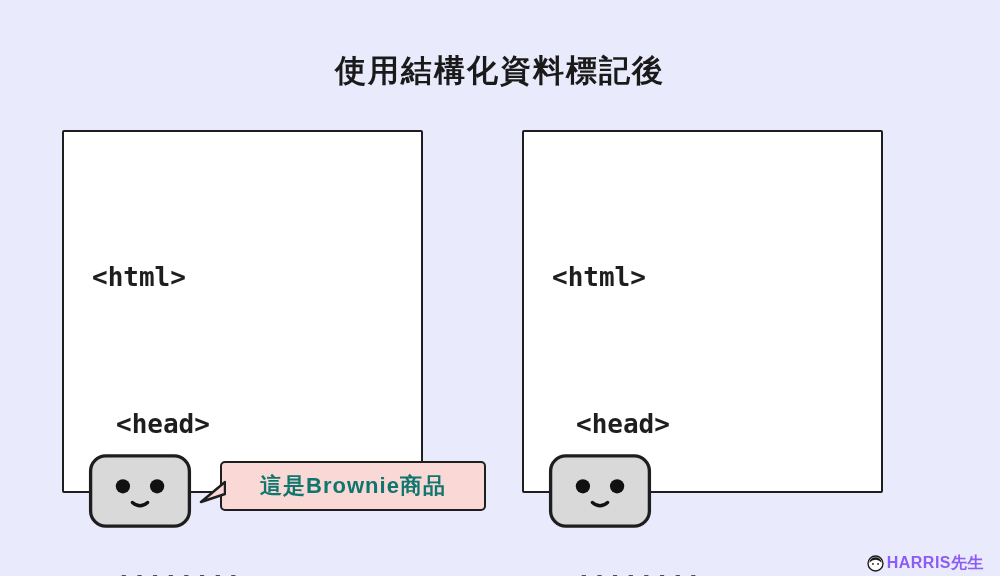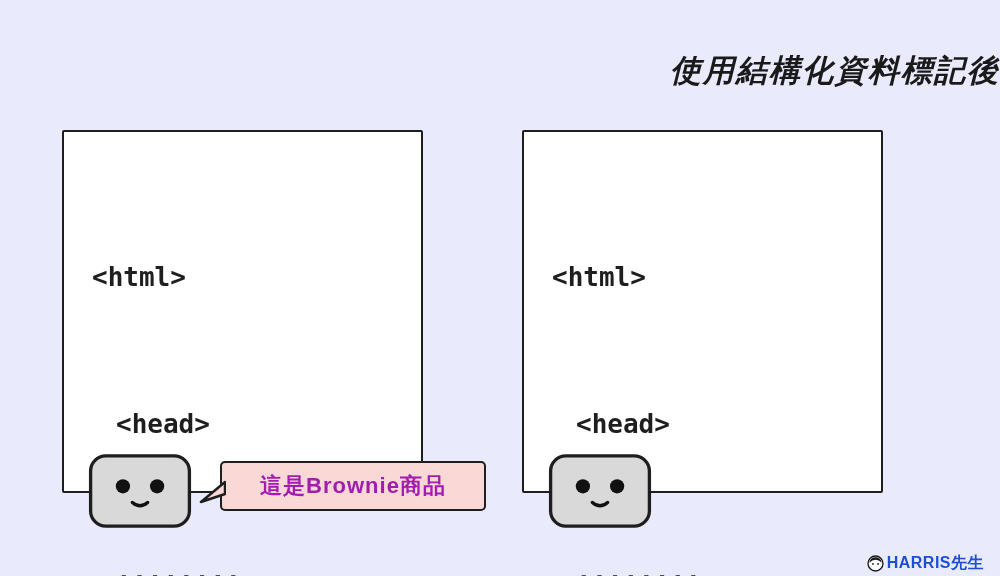--- a/index.html
+++ b/index.html
@@ -7,26 +7,25 @@
     position:relative;
     width:1000px;height:576px;
     background:#e9eafc;
     overflow:hidden;
     font-family:"Liberation Sans","DejaVu Sans",sans-serif;
   }
   .title{
     position:absolute;
     top:50px;left:0;width:100%;
     margin:0;
-    text-align:right;
+    text-align:center;
     font-size:31px;
     font-weight:800;
     letter-spacing:2px;
     color:#1a1a1a;
-    font-style:italic;
   }
   .card{
     position:absolute;
     top:130px;
     width:361px;height:363px;
     background:#ffffff;
     border:2.5px solid #1e1e1e;
     border-radius:2px;
     box-sizing:border-box;
     z-index:1;
@@ -51,36 +50,36 @@
   .robot-left{left:86px;top:453px;}
   .robot-right{left:546px;top:453px;}
   .bubble{
     position:absolute;
     height:50px;
     background:#f9d8d6;
     border:2.5px solid #1e1e1e;
     border-radius:5px;
     box-sizing:border-box;
     display:flex;align-items:center;justify-content:center;
-    font-size:22px;font-weight:bold;color:#a21caf;
+    font-size:22px;font-weight:bold;color:#0f766e;
     letter-spacing:1px;
     z-index:3;
   }
   .bubble-left{left:220px;top:461px;width:266px;}
   .bubble-right{left:690px;top:461px;width:246px;}
   .tail{
     position:absolute;
     left:-24px;top:16px;
     width:28px;height:26px;
   }
   .logo{
     position:absolute;
     right:16px;bottom:2px;
     display:flex;align-items:center;gap:3px;
-    font-weight:bold;font-size:16px;color:#1d4ed8;
+    font-weight:bold;font-size:16px;color:#8b5cf6;
     letter-spacing:0.5px;
     z-index:4;
   }
   .logo svg{display:block;}
 </style>
 </head>
 <body>
 
 <div class="stage">
 

